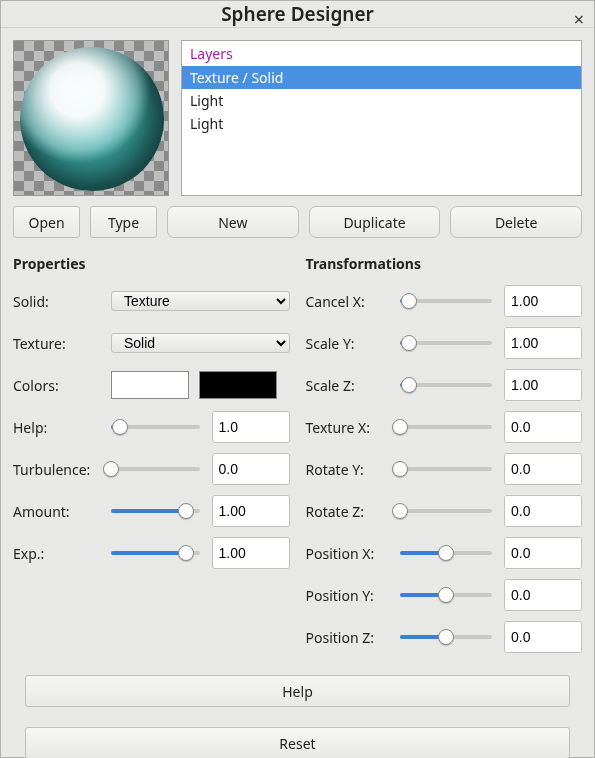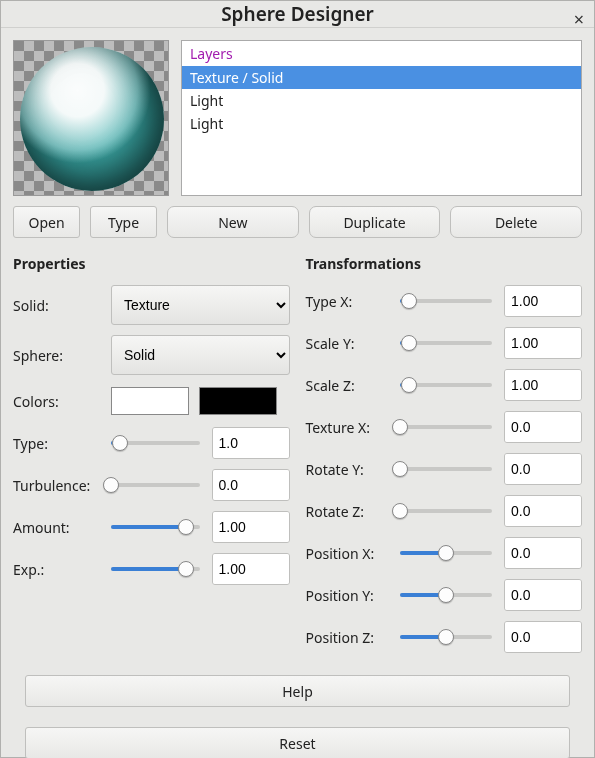--- a/index.html
+++ b/index.html
@@ -57,21 +57,21 @@
   .layer-buttons { display:flex; gap:10px; margin-top:10px; }
   .layer-buttons .btn.small { flex:0 0 67px; }
   .layer-buttons .btn.wide { flex:1;border-radius:7px; }
   .dual-cols { display:flex; gap:16px; margin-top:14px; }
   .col { flex:1; }
   .section-title { font-weight:700; margin:2px 0 12px 0; }
   .row { display:flex; align-items:center; gap:12px; margin-bottom:10px; min-height:32px; }
   .row .lbl { width:86px; font-size:14px; }
   .trow .lbl { width:82px; }
   select {
-    flex:1; height:40px; border:1px solid #bfbfbd; border-radius:3px;
+    flex:1; height:20px; border:1px solid #bfbfbd; border-radius:3px;
     background:linear-gradient(#f6f6f5,#e4e4e2); padding:0 8px; font-size:14px;
   }
   .color-swatches { display:flex; gap:10px; }
   .swatch { width:78px; height:28px; border:1px solid #888; cursor:pointer;}
   .slider {
     flex:1; height:18px; position:relative; display:flex; align-items:center;
   }
   .slider .track { height:4px; background:#c8c8c6; width:100%; border-radius:2px; position:relative;}
   .slider .fill { position:absolute; left:0; top:0; height:4px; background:#3a7fd5; border-radius:2px;}
   .slider .thumb { position:absolute; top:-6px; width:16px; height:16px; border-radius:50%; background:#fdfdfd; border:1px solid #888; box-shadow:0 1px 1px rgba(0,0,0,0.2);}
@@ -118,34 +118,34 @@
 
       <div class="col">
         <div class="section-title">Properties</div>
 
         <div class="row">
           <div class="lbl">Solid:</div>
           <select><option>Texture</option></select>
         </div>
 
         <div class="row">
-          <div class="lbl">Sphere:</div>
+          <div class="lbl">Texture:</div>
           <select><option>Solid</option></select>
         </div>
 
         <div class="row">
           <div class="lbl">Colors:</div>
           <div class="color-swatches">
             <div class="swatch" style="background:#ffffff"></div>
             <div class="swatch" style="background:#000000"></div>
           </div>
         </div>
 
         <div class="row">
-          <div class="lbl">Type:</div>
+          <div class="lbl">Help:</div>
         <div class="slider">
               <div class="track">
                 <div class="fill" style="width:10%"></div>
                 <div class="thumb" style="left:calc(10% - 8px)"></div>
               </div>
             </div>
             <div class="spinbox">
               <input value="1.0" style="">
             </div>
           </div>
@@ -184,21 +184,21 @@
             <div class="spinbox">
               <input value="1.00" style="">
             </div>
           </div>
       </div>
 
       <div class="col">
         <div class="section-title">Transformations</div>
 
         <div class="row trow">
-          <div class="lbl">Type X:</div>
+          <div class="lbl">Cancel X:</div>
         <div class="slider">
               <div class="track">
                 <div class="fill" style="width:10%"></div>
                 <div class="thumb" style="left:calc(10% - 8px)"></div>
               </div>
             </div>
             <div class="spinbox">
               <input value="1.00" style="">
             </div>
           </div>

